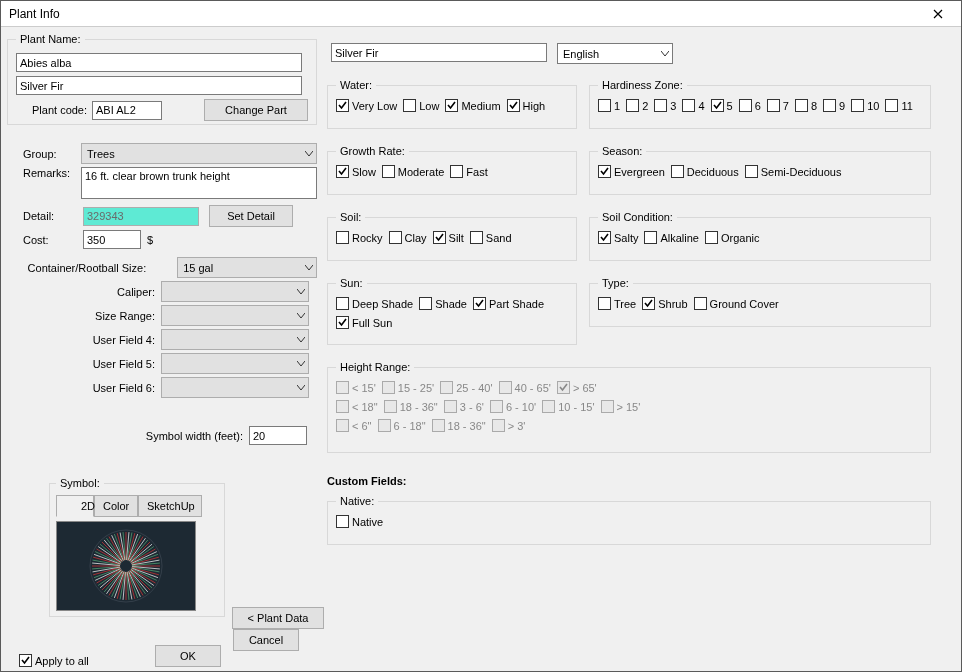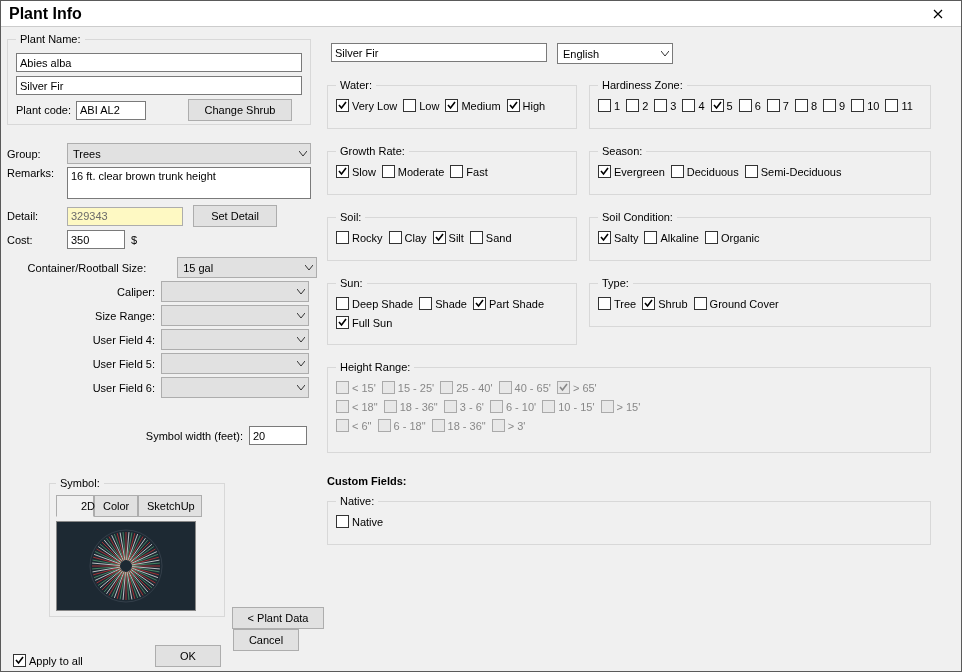--- a/index.html
+++ b/index.html
@@ -1,28 +1,28 @@
 <!DOCTYPE html>
 <html><head>
 <meta charset="utf-8">
 <style>
 * { box-sizing: border-box; font-family: Tahoma, Arial, sans-serif; font-size: 11px; }
 body { margin: 0; padding: 0; background: #f0f0f0; user-select: none; }
 .window { width: 962px; height: 672px; border: 1px solid #5a5a5a; background: #f0f0f0; display: flex; flex-direction: column; }
 .titlebar { height: 26px; background: #fff; border-bottom: 1px solid #ccc; display: flex; align-items: center; padding: 0 8px; justify-content: space-between; }
-.titlebar .title { font-size: 16px; font-weight: bold; }
+.titlebar .title { font-size: 12px; }
 .closebtn { width: 30px; height: 20px; display: flex; align-items: center; justify-content: center; cursor: pointer; }
 .closebtn svg { width: 10px; height: 10px; }
 .content { flex: 1; position: relative; padding: 6px 10px; }
 fieldset { border: 1px solid #d8d8d8; margin: 0; padding: 8px; position: absolute; background: #f0f0f0; }
 legend { padding: 0 4px; }
 .row { display: flex; align-items: center; margin-bottom: 3px; }
-.lbl { width: 60px; }
+.lbl { width: 60px; margin-left: 16px; }
 input[type="text"] { border: 1px solid #7a7a7a; background: #fff; height: 19px; padding: 0 3px; font-size: 11px; }
-input[type="text"]:disabled { background: #fef9c3; color: #6a6a6a; border: 1px solid #adadad; }
+input[type="text"]:disabled { background: #5eead4; color: #6a6a6a; border: 1px solid #adadad; }
 textarea { border: 1px solid #7a7a7a; background: #fff; font-size: 11px; padding: 2px 3px; resize: none; font-family: Tahoma, Arial, sans-serif; overflow-y: scroll; }
 button, .btn { height: 22px; border: 1px solid #adadad; background: #e1e1e1; padding: 0 8px; font-size: 11px; cursor: pointer; }
 .select { display: inline-flex; align-items: center; justify-content: space-between; border: 1px solid #adadad; background: #e1e1e1; height: 21px; padding: 0 3px 0 5px; cursor: pointer; }
 .select-white { background: #fff; border: 1px solid #7a7a7a; }
 .select .arrow { margin-left: 4px; }
 .arrow svg { width: 8px; height: 6px; display:block; }
 .chkrow { display: flex; flex-wrap: wrap; gap: 6px 6px; }
 .chk { display: inline-flex; align-items: center; gap: 3px; }
 .chkbox { width: 13px; height: 13px; border: 1px solid #333; background: #fff; display: inline-flex; align-items: center; justify-content: center; }
 .chkbox.checked svg { width: 11px; height: 11px; display: block; }
@@ -49,21 +49,21 @@
   </div>
   <div class="content">
 
     <fieldset style="left:6px; top:6px; width:304px; height:92px;">
       <legend>Plant Name:</legend>
       <input type="text" style="width: 286px; margin-bottom: 4px;" value="Abies alba">
       <input type="text" style="width: 286px; margin-bottom: 4px;" value="Silver Fir">
       <div class="row">
         <span class="lbl">Plant code:</span>
         <input type="text" style="width: 70px;" value="ABI AL2">
-        <button style="margin-left:42px; width:104px;">Change Shrub</button>
+        <button style="margin-left:42px; width:104px;">Change Part</button>
       </div>
     </fieldset>
 
     <div style="position:absolute; left:6px; top:116px; width:310px;">
       <div class="row">
         <span class="lbl">Group:</span>
         <div class="select" style="width:244px;">
           <span>Trees</span>
           <span class="arrow">
               <svg viewBox="0 0 8 6">
@@ -247,21 +247,21 @@
                 <line x1="5.908846518073247" y1="-1.0418890660015876" x2="33.48346360241507" y2="-5.904038040675664" stroke="#fff" stroke-width="0.7"></line>
                 <line x1="5.977168188550474" y1="-0.5229344564859499" x2="33.87061973511935" y2="-2.963295253420383" stroke="#5a7" stroke-width="0.7"></line>
               </g>
           </g>
         </svg>
       </div>
     </fieldset>
 
     <button style="position:absolute; left:231px; top:580px; width:92px;">&lt; Plant Data</button>
 
-    <div style="position:absolute; left:0; bottom:4px;padding-left:12px;" class="chk">
+    <div style="position:absolute; left:6px; bottom:4px;padding-left:12px;" class="chk">
       <span class="chkbox checked">
           <svg viewBox="0 0 11 11">
             <path d="M2 5 L4.5 8 L9 2" stroke="#000" stroke-width="1.6" fill="none"></path>
           </svg>
         </span>
       <span>Apply to all</span>
     </div>
     <button style="position:absolute; left:154px; bottom:4px; width:66px;">OK</button>
     <button style="position:absolute; left:232px; bottom:20px; width:66px;">Cancel</button>
 

